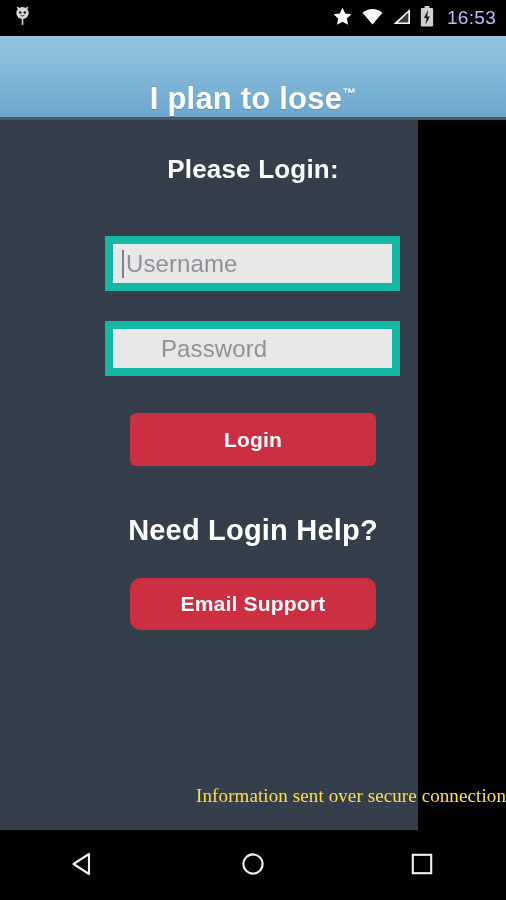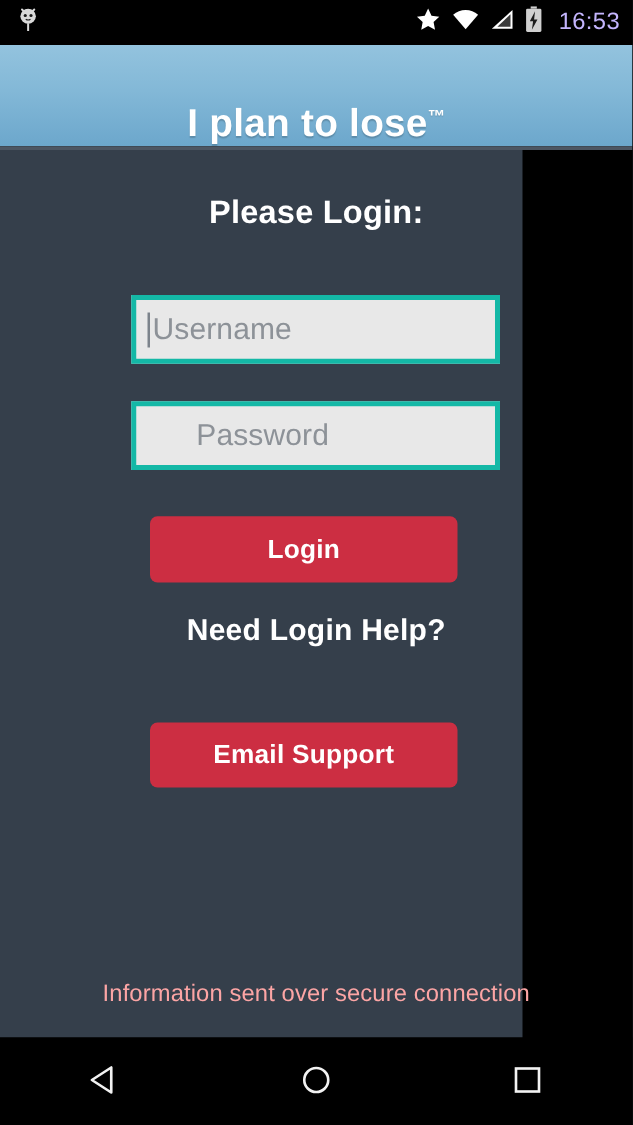--- a/index.html
+++ b/index.html
@@ -52,55 +52,55 @@
 
   .heading {
     position:absolute; left:0; top:34px; width:506px;
     text-align:center; color:#ffffff;
     font-size:26px; font-weight:bold; letter-spacing:0.2px;
   }
 
   .field {
     position:absolute; left:105px; width:295px; height:55px;
     background:#e8e8e8;
-    border:4px solid #14b8a6;
+    border:8px solid #14b8a6;
     display:flex; align-items:center;
     padding-left:9px;
   }
   .field.username { top:116px; }
   .field.password { top:201px;padding-left:48px; }
   .caret {
     width:2px; height:28px; background:#7c838b;
     margin-right:2px; flex:0 0 auto;
   }
   .ph {
     color:#8d9298; font-size:24px; font-weight:400;
     letter-spacing:0.1px; line-height:1;
   }
 
   .btn {
-    position:absolute; left:120px; width:246px;
+    position:absolute; left:130px; width:246px;
     background:#cc2e42; border:none; border-radius:6px;
     color:#ffffff; font-family:"Liberation Sans", sans-serif;
     font-size:21px; font-weight:bold; letter-spacing:0.2px;
     cursor:pointer; text-align:center;
   }
   .btn.login { top:293px; height:53px; }
-  .btn.support { top:458px; height:52px; }
+  .btn.support { top:458px; height:52px;border-radius:10px; }
 
   .subheading {
-    position:absolute; left:0; top:371px; width:506px;
+    position:absolute; left:0; top:394px; width:506px;
     text-align:center; color:#ffffff;
-    font-size:24px; font-weight:bold; letter-spacing:0.2px;
+    font-size:29px; font-weight:bold; letter-spacing:0.2px;
   }
 
   .footnote {
     position:absolute; left:0; top:665px; width:506px;
-    text-align:center; color:#fca5a5;
-    font-size:19px; font-weight:400; letter-spacing:0.1px;
+    text-align:right; color:#fde047;
+    font-size:19px; font-weight:400; letter-spacing:0.1px;font-family:Liberation Serif, serif;
   }
 
   
   .navbar {
     position:absolute; left:0; top:830px; width:506px; height:70px;
     background:#000000;
     display:flex; align-items:center; justify-content:space-around;
   }
   .navbtn {
     width:90px; height:70px;

